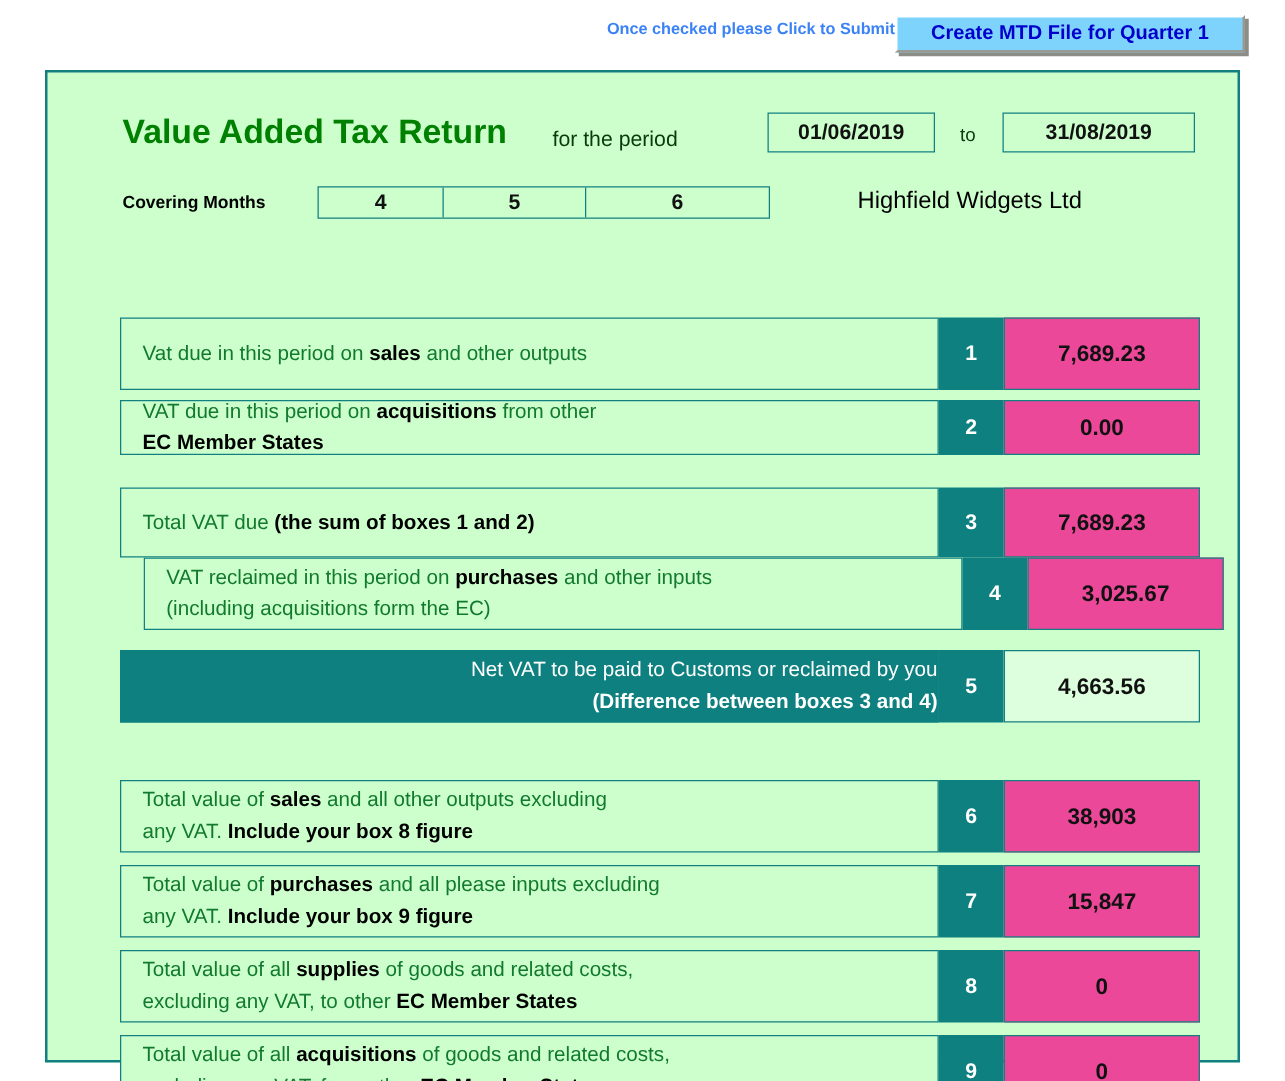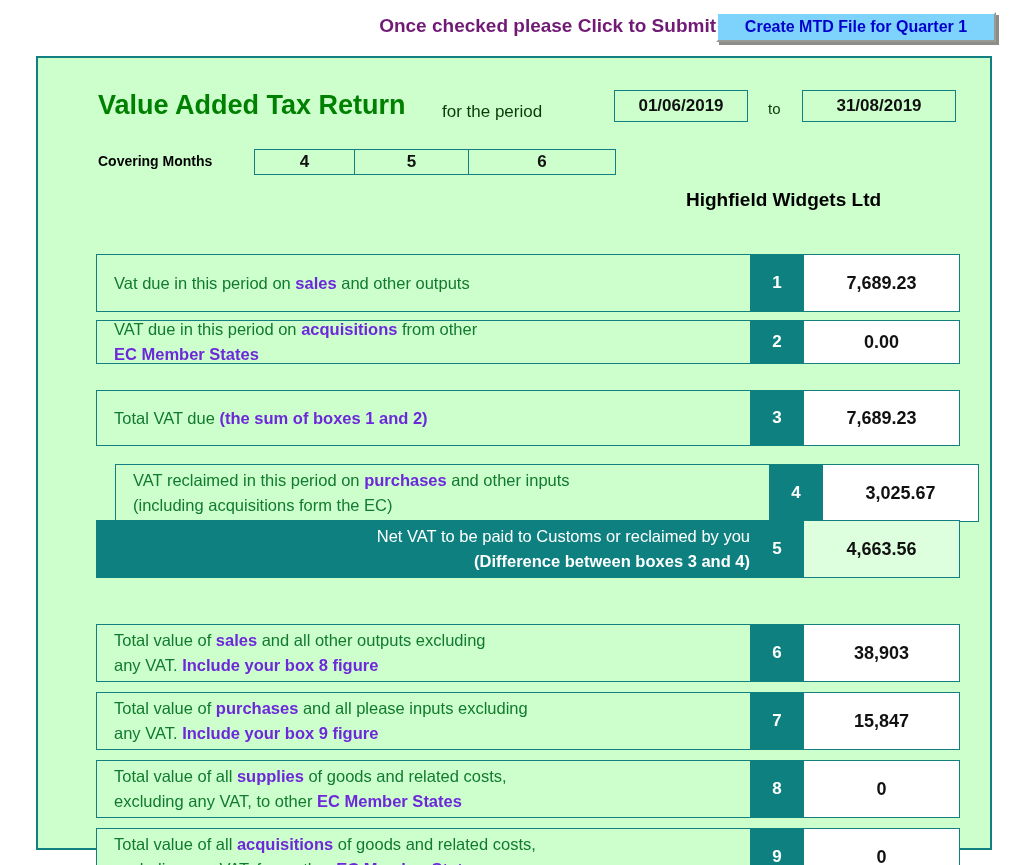--- a/index.html
+++ b/index.html
@@ -19,23 +19,23 @@
   #topbar {
     position: absolute;
     left: 0; top: 0;
     width: 1028px;
     height: 52px;
   }
   #submit-prompt {
     position: absolute;
     right: 312px;
     top: 15px;
-    font-size: 19px;
-    font-weight: bold;
-    color: #701a75;
+    font-size: 13px;
+    font-weight: bold;
+    color: #3b82f6;
     white-space: nowrap;
   }
   #create-mtd-button {
     position: absolute;
     left: 716px;
     top: 12px;
     width: 280px;
     height: 30px;
     background: #7dd3fc;
     border-top: 2px solid #ffffff;
@@ -135,24 +135,23 @@
   }
   .month-cell.w1 { width: 100px; }
   .month-cell.w2 { width: 114px; }
   .month-cell.w3 { width: 146px; border-right: none; }
 
   .company-name {
     position: absolute;
     left: 648px;
     top: 92px;
     font-size: 19px;
-    font-weight: bold;
+    font-weight: normal;
     color: #000000;
     white-space: nowrap;
-    margin-top: 39px;
   }
 
   
   .vat-row {
     position: absolute;
     left: 58px;
     width: 864px;
     display: flex;
     box-sizing: border-box;
   }
@@ -162,36 +161,36 @@
     background: #ccffcc;
     box-sizing: border-box;
     padding: 0 0 0 17px;
     display: flex;
     flex-direction: column;
     justify-content: center;
     font-size: 16.5px;
     color: #127a2e;
     line-height: 1.5;
   }
-  .row-desc b { color: #6d28d9; }
+  .row-desc b { color: #000000; }
   .row-num {
     flex: 0 0 52px;
     background: #0e8080;
     color: #ffffff;
     font-size: 17px;
     font-weight: bold;
     display: flex;
     align-items: center;
     justify-content: center;
     box-sizing: border-box;
   }
   .row-val {
     flex: 0 0 157px;
     border: 1px solid #128080;
-    background: #ffffff;
+    background: #ec4899;
     box-sizing: border-box;
     display: flex;
     align-items: center;
     justify-content: center;
     font-size: 18px;
     font-weight: bold;
     color: #111111;
   }
   
   .vat-row.highlight .row-desc {
@@ -251,21 +250,21 @@
         <div class="row-num">2</div>
         <div class="row-val">0.00</div>
       </div>
       <div class="vat-row" style="top: 332px; height: 56px;">
         <div class="row-desc">
           <div class="desc-line"><span>Total VAT due </span><b>(the sum of boxes 1 and 2)</b></div>
         </div>
         <div class="row-num">3</div>
         <div class="row-val">7,689.23</div>
       </div>
-      <div class="vat-row" style="top: 406px; height: 58px; padding-left: 19px;">
+      <div class="vat-row" style="top: 388px; height: 58px; padding-left: 19px;">
         <div class="row-desc">
           <div class="desc-line"><span>VAT reclaimed in this period on </span><b>purchases</b><span> and other inputs</span></div>
           <div class="desc-line"><span>(including acquisitions form the EC)</span></div>
         </div>
         <div class="row-num">4</div>
         <div class="row-val">3,025.67</div>
       </div>
       <div class="vat-row highlight" style="top: 462px; height: 58px;">
         <div class="row-desc">
           <div class="desc-line"><span>Net VAT to be paid to Customs or reclaimed by you</span></div>

